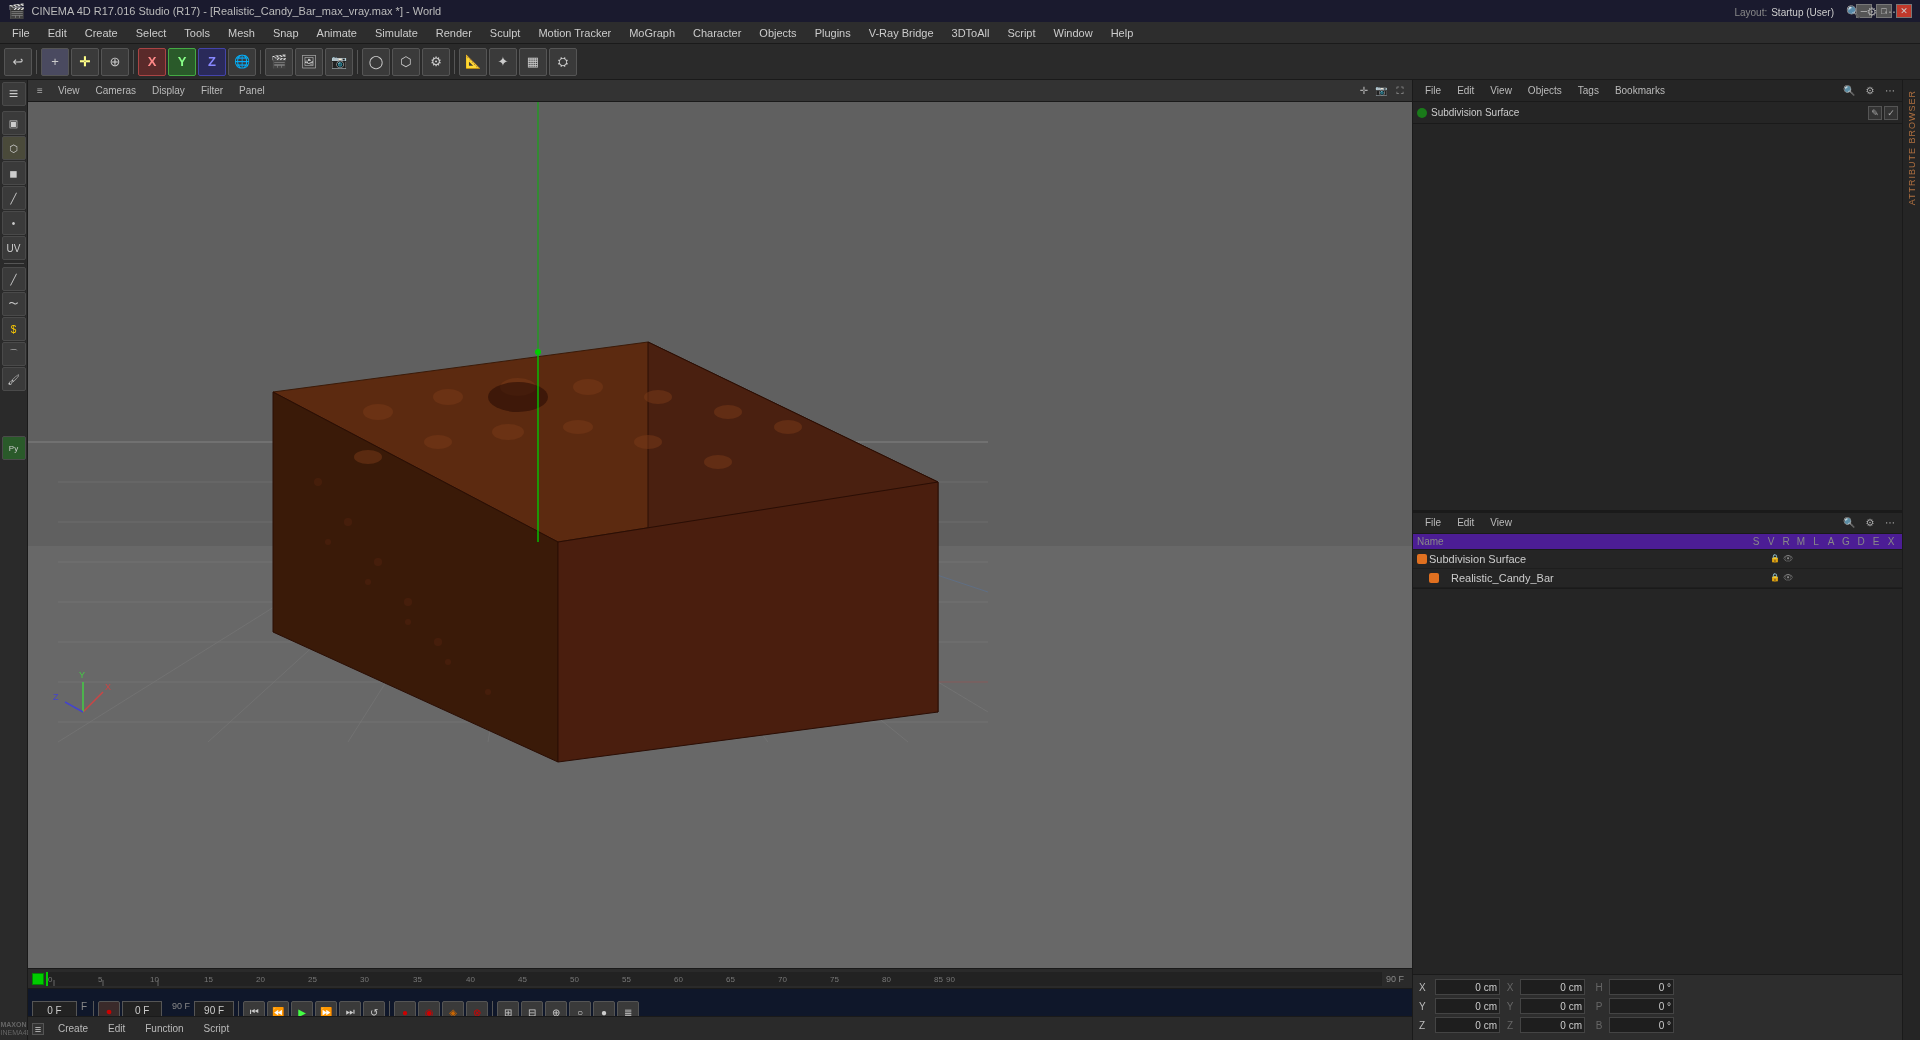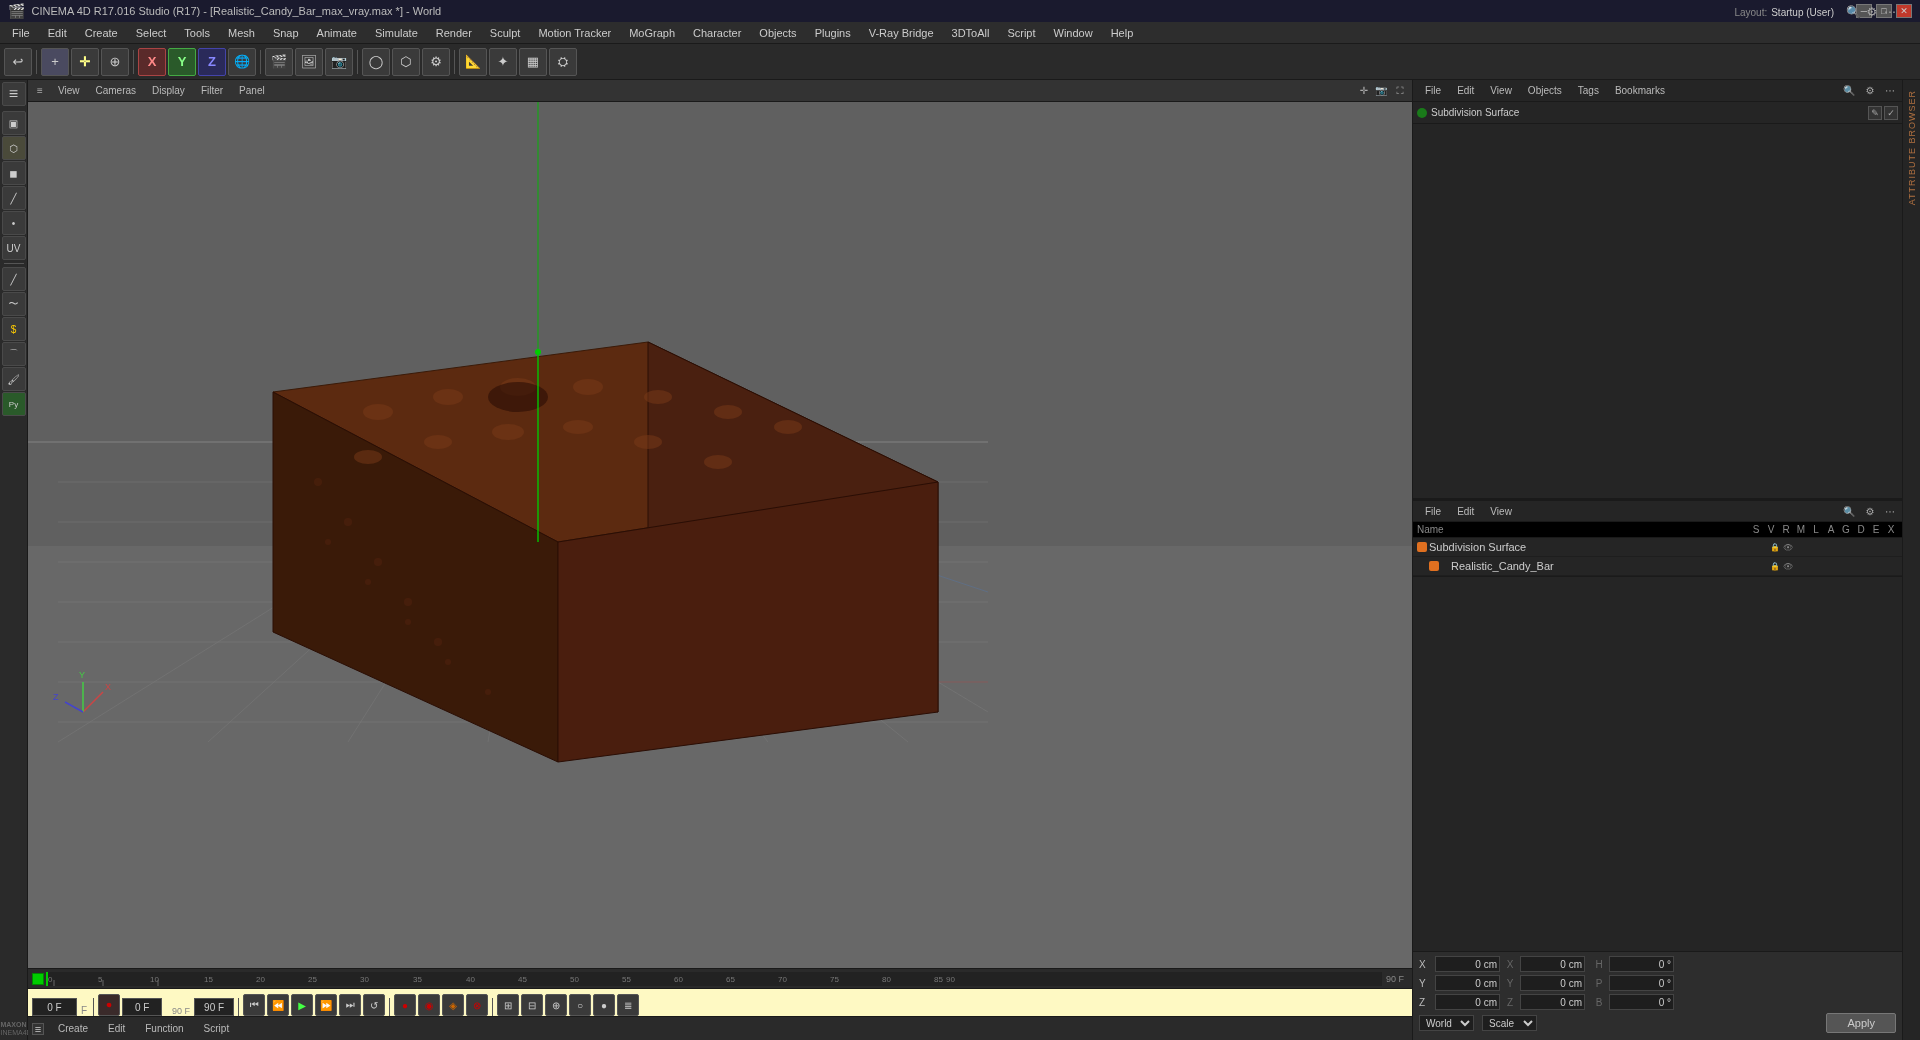--- a/index.html
+++ b/index.html
@@ -153,24 +153,24 @@
       border-top: 1px solid #1a1a1a;
       display: flex;
       align-items: center;
       padding: 0 4px;
       overflow: hidden;
     }
 
     
     #playback-bar {
       height: 28px;
-      background: #fef9c3;
-      display: flex;
-      align-items: flex-end;
-      padding: 0 4px;
+      background: #0f172a;
+      display: flex;
+      align-items: flex-start;
+      padding: 12px 4px;
       gap: 2px;
       border-top: 1px solid #1a1a1a;
     }
     .pb-btn {
       width: 22px;
       height: 22px;
       background: #3a3a3a;
       border: 1px solid #555;
       display: flex;
       align-items: center;
@@ -457,21 +457,21 @@
     <div class="side-btn">◼</div>
     <div class="side-btn">╱</div>
     <div class="side-btn">•</div>
     <div class="side-btn">UV</div>
     <div style="width:20px;height:1px;background:#555;margin:2px 0;"></div>
     <div class="side-btn">╱</div>
     <div class="side-btn">〜</div>
     <div class="side-btn" style="color:#fc0;">$</div>
     <div class="side-btn">⌒</div>
     <div class="side-btn">🖌</div>
-    <div class="side-btn" style="font-size:8px;background:#2a5a2a;">Py</div>
+    <div class="side-btn" style="font-size:8px;background:#2a5a2a;margin-top:44px;">Py</div>
 
     <div style="margin-top:auto;">
       <div id="maxon-logo">
         <span style="font-weight:bold;font-size:7px;color:#666;">MAXON</span>
         <span style="font-size:7px;color:#666;">CINEMA4D</span>
       </div>
     </div>
   </div>
 
   <div id="center-area">
@@ -706,21 +706,21 @@
       <div class="obj-tab">File</div>
       <div class="obj-tab">Edit</div>
       <div class="obj-tab">View</div>
       <div style="margin-left:auto;display:flex;gap:4px;">
         <div class="vp-icon">🔍</div>
         <div class="vp-icon">⚙</div>
         <div class="vp-icon">⋯</div>
       </div>
     </div>
 
-    <div id="obj-col-header" style="display:flex;align-items:center;padding:2px 4px;background:#000000;border-bottom:1px solid #1a1a1a;font-size:10px;color:#888;gap:1px;">
+    <div id="obj-col-header" style="display:flex;align-items:center;padding:2px 4px;background:#4c1d95;border-bottom:1px solid #1a1a1a;font-size:10px;color:#888;gap:1px;">
       <span style="flex:1;">Name</span>
       <span style="width:14px;text-align:center;">S</span>
       <span style="width:14px;text-align:center;">V</span>
       <span style="width:14px;text-align:center;">R</span>
       <span style="width:14px;text-align:center;">M</span>
       <span style="width:14px;text-align:center;">L</span>
       <span style="width:14px;text-align:center;">A</span>
       <span style="width:14px;text-align:center;">G</span>
       <span style="width:14px;text-align:center;">D</span>
       <span style="width:14px;text-align:center;">E</span>
@@ -793,33 +793,20 @@
       <div class="coord-row">
         <span class="coord-label">Z</span>
         <input type="text" class="coord-input" value="0 cm" style="">
         <span class="coord-sep">Z</span>
         <input type="text" class="coord-input" value="0 cm" style="">
         <span class="coord-sep" style="margin-left:4px;">B</span>
         <input type="text" class="coord-input" value="0 °" style="">
         <div style="flex:1;"></div>
       </div>
 
-      <div class="coord-row" style="margin-top:2px;">
-        <select class="coord-dropdown">
-          <option>World</option>
-          <option>Object</option>
-          <option>Camera</option>
-        </select>
-        <select class="coord-dropdown" style="margin-left:4px;">
-          <option>Scale</option>
-          <option>Size</option>
-        </select>
-        <div style="flex:1;"></div>
-        <button class="apply-btn">Apply</button>
-      </div>
     </div>
 
   </div>
 
   <div id="far-right">
     <div class="far-right-tab" style="color:#b07040;">Attribute Browser</div>
   </div>
 
 </div>
 

